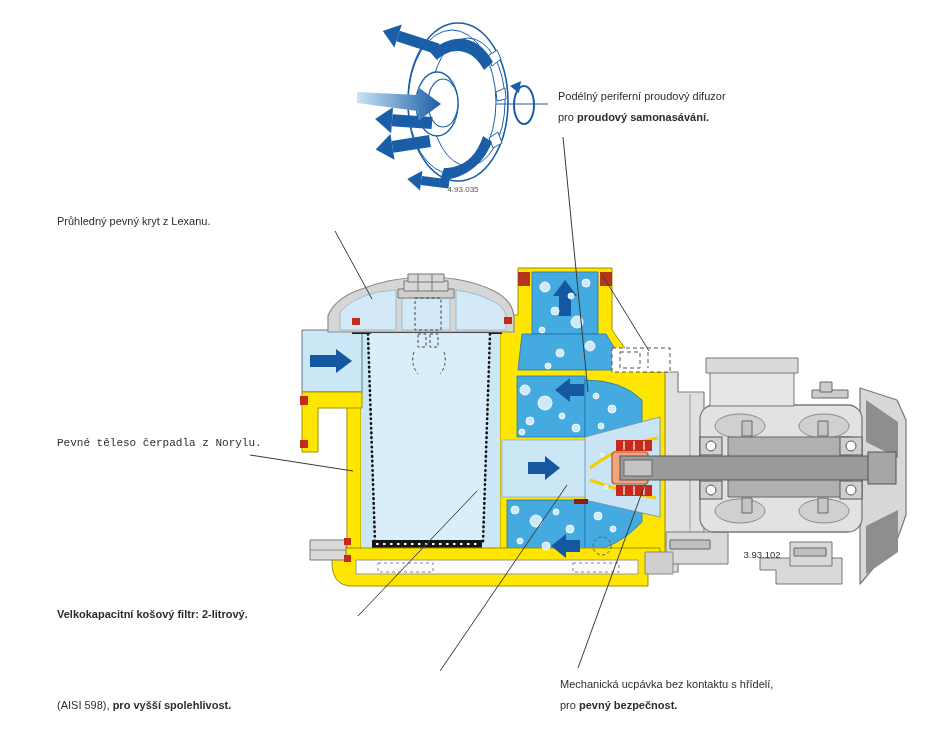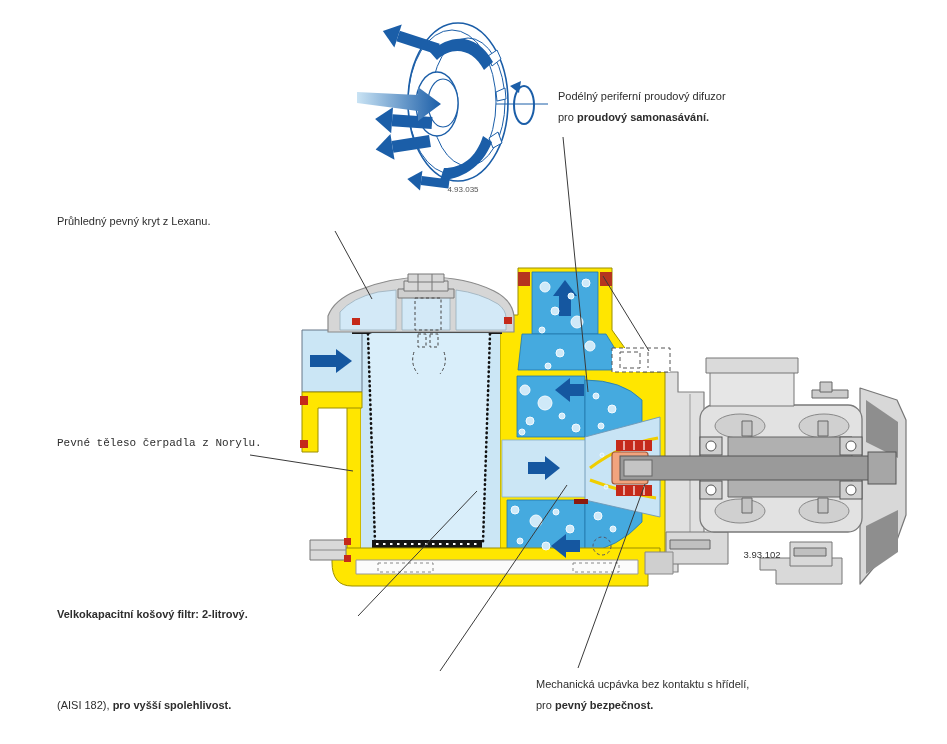--- a/index.html
+++ b/index.html
@@ -298,21 +298,21 @@
 <div class="label" style="left:57px;top:433px;font-family:Liberation Mono, monospace;">
   <span>Pevné těleso čerpadla z Norylu.</span>
 </div>
 
 <div class="label bold" style="left:57px;top:604px;">
   <span>Velkokapacitní košový filtr: 2-litrový.</span>
 </div>
 
 <div class="label" style="left:57px;top:674px;">
   <br>
-  <span>(AISI 182), </span><b>pro vyšší spolehlivost.</b>
-</div>
-
-<div class="label" style="left:536px;top:674px;">
+  <span>(AISI 598), </span><b>pro vyšší spolehlivost.</b>
+</div>
+
+<div class="label" style="left:560px;top:674px;">
   <span>Mechanická ucpávka bez kontaktu s hřídelí,</span><br>
   <span>pro </span><b>pevný bezpečnost.</b>
 </div>
 
 </div>
 
 </body></html>

